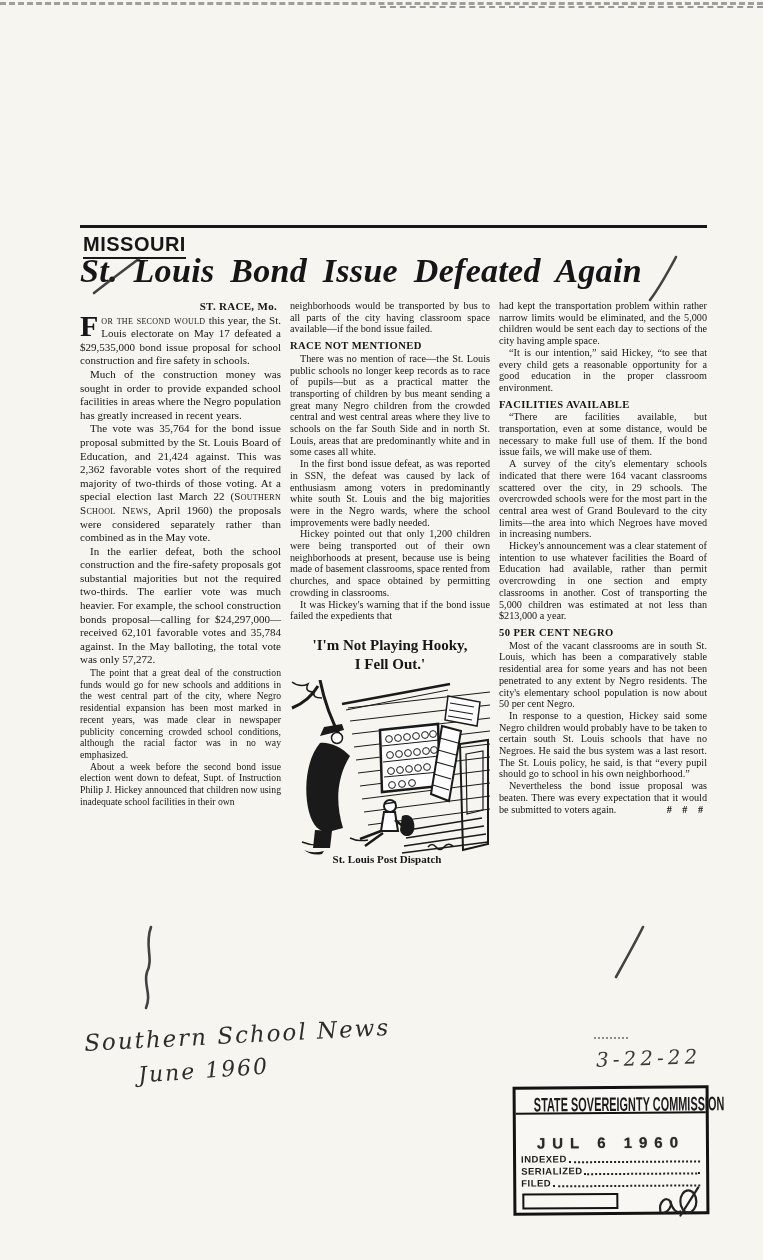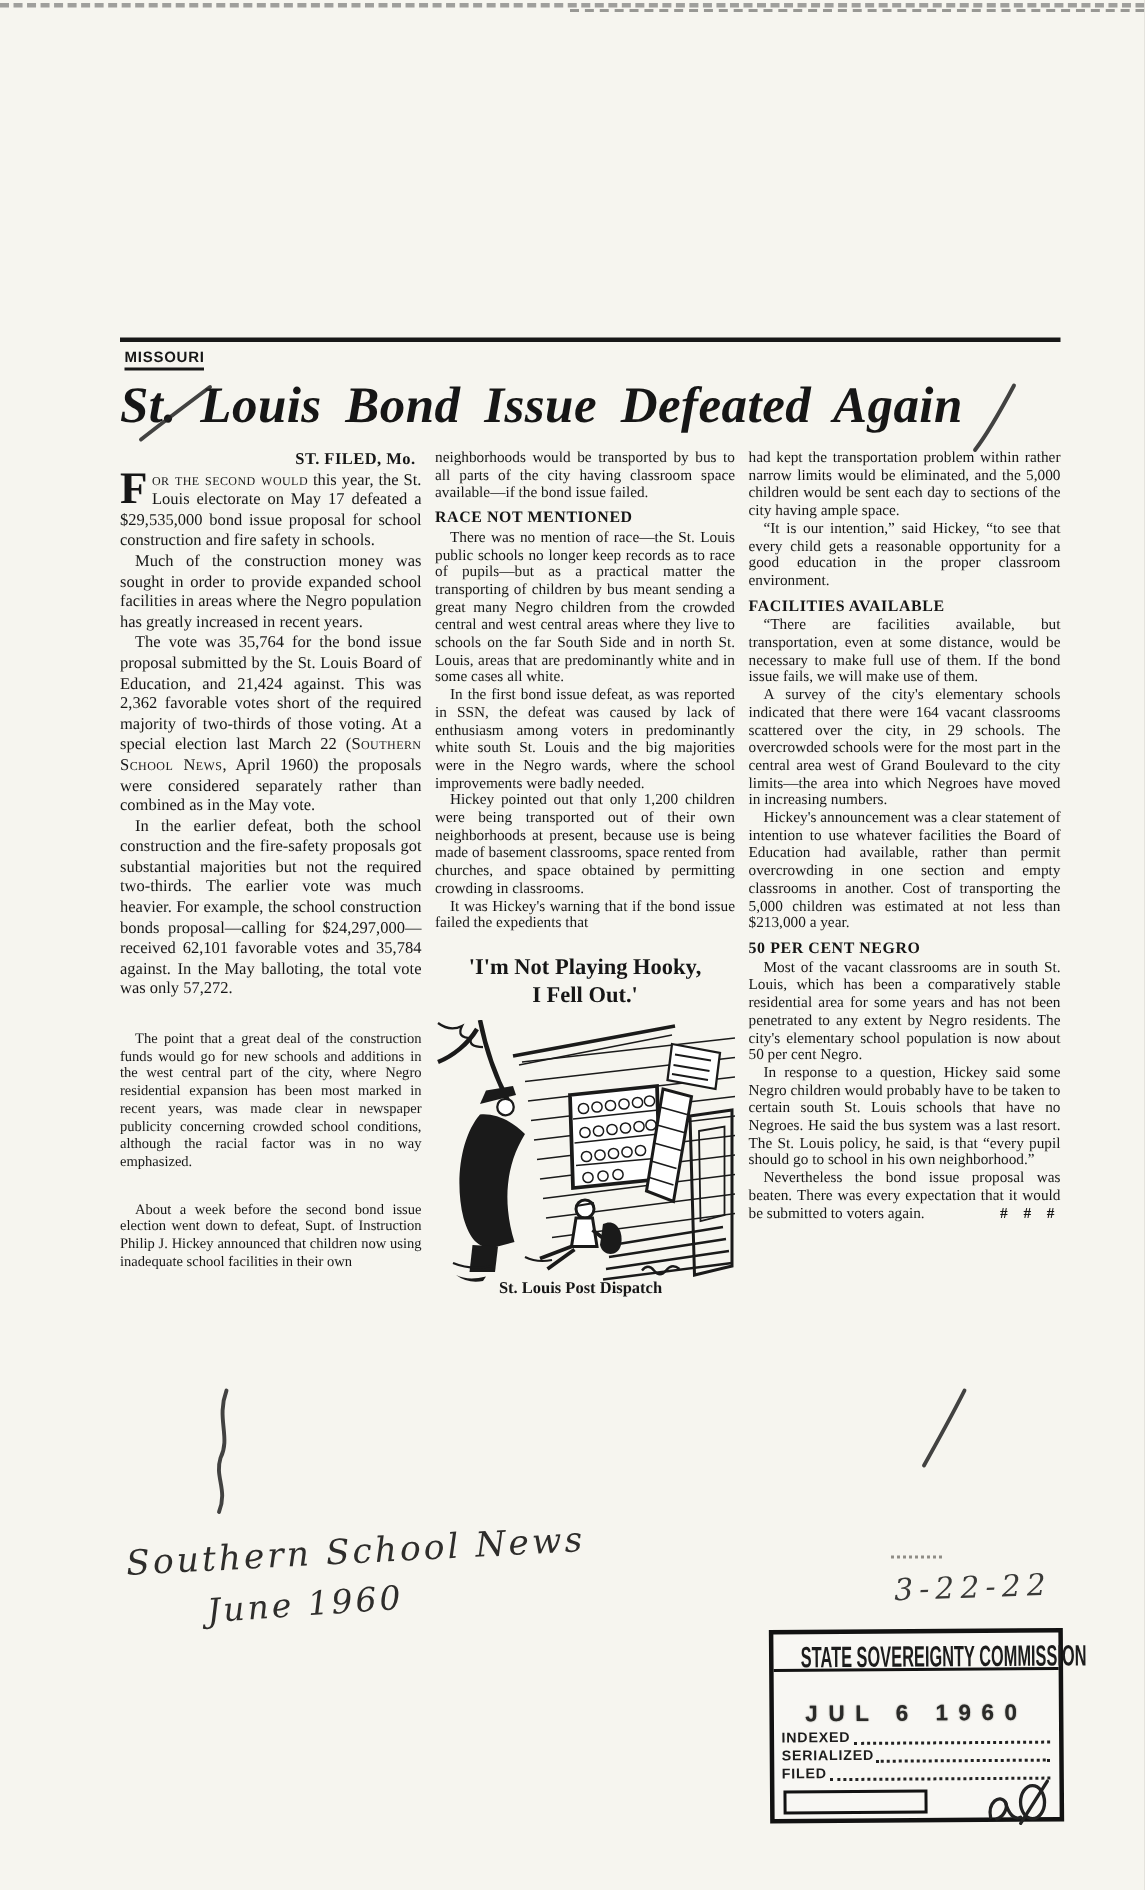--- a/index.html
+++ b/index.html
@@ -16,39 +16,39 @@
     border-top:3px dashed #8a8a88; opacity:.8;
   }
   .scan-top-edge2 {
     position:absolute; top:6px; left:380px; width:383px; height:0;
     border-top:2px dashed #5b5b58; opacity:.6;
   }
   .rule { position:absolute; left:80px; top:225px; width:627px; height:3px; background:#181818; }
   .section-label {
     position:absolute; left:83px; top:233px;
     font-family:"Liberation Sans","DejaVu Sans",sans-serif;
-    font-weight:bold; font-size:10px; letter-spacing:.5px;
+    font-weight:bold; font-size:20px; letter-spacing:.5px;
     border-bottom:2px solid #181818; padding-bottom:1px;
   }
   .headline {
     position:absolute; left:80px; top:252px; width:629px;
     font-weight:bold; font-size:34px; letter-spacing:.3px; word-spacing:7px;
     white-space:nowrap;
     font-style:italic;
   }
   .col { position:absolute; top:300px; text-align:justify; }
   .col1 { left:80px;  width:201px; font-size:11px;   line-height:13.6px; }
   .col2 { left:290px; width:200px; font-size:10.2px; line-height:11.7px; }
   .col3 { left:499px; width:208px; font-size:10.2px; line-height:11.7px; }
   .dateline { text-align:right; font-weight:bold; font-size:11px; padding-right:4px; letter-spacing:.3px; }
   .p { text-indent:10px; }
   .p-noind { text-indent:0; }
   .sc { font-variant:small-caps; letter-spacing:.3px; }
   .dropcap { float:left; font-size:30px; line-height:24px; font-weight:bold; padding-right:3px; }
-  .smalltype { font-size:9.7px; line-height:11.7px;margin-top:20px; }
+  .smalltype { font-size:9.7px; line-height:11.7px; }
   .subhead { font-weight:bold; font-size:10.6px; letter-spacing:.4px; margin-top:5px; margin-bottom:1px; text-align:left; }
   .cartoon-title { font-weight:bold; font-size:15px; line-height:19px; text-align:center; margin:14px 4px 6px; text-indent:0; }
   .cartoon-box { margin-top:4px; }
   .cartoon-credit { text-align:center; font-weight:bold; font-size:11px; padding-right:6px; margin-top:-2px; }
   .endmark { float:right; font-weight:bold; letter-spacing:4px; margin-top:-11.7px; }
   .handwriting { position:absolute; font-family:"DejaVu Serif",serif; font-style:italic; color:#2e2d2b; }
   .hw1 { left:84px;  top:1022px; font-size:23px; transform:rotate(-3deg); letter-spacing:2px; }
   .hw2 { left:138px; top:1058px; font-size:22px; transform:rotate(-4deg); letter-spacing:2px; }
   .hw-num { left:596px; top:1046px; font-size:20px; transform:rotate(-2deg); letter-spacing:4px; color:#3a3a38; }
   .stamp {
@@ -81,21 +81,21 @@
 <div class="page">
 
   <div class="scan-top-edge"></div>
   <div class="scan-top-edge2"></div>
 
   <div class="rule"></div>
   <div class="section-label">MISSOURI</div>
   <h1 class="headline">St. Louis Bond Issue Defeated Again</h1>
 
   <div class="col col1">
-    <div class="dateline">ST. FILED, Mo.</div>
+    <div class="dateline">ST. RACE, Mo.</div>
     <p class="p-noind"><span class="dropcap">F</span><span class="sc">or the second would</span><span> this year, the St. Louis electorate on May 17 defeated a $29,535,000 bond issue proposal for school construction and fire safety in schools.</span></p>
     <p class="p">Much of the construction money was sought in order to provide expanded school facilities in areas where the Negro population has greatly increased in recent years.</p>
     <p class="p"><span>The vote was 35,764 for the bond issue proposal submitted by the St. Louis Board of Education, and 21,424 against. This was 2,362 favorable votes short of the required majority of two-thirds of those voting. At a special election last March 22 (</span><span class="sc">Southern School News</span><span>, April 1960) the proposals were considered separately rather than combined as in the May vote.</span></p>
     <p class="p">In the earlier defeat, both the school construction and the fire-safety proposals got substantial majorities but not the required two-thirds. The earlier vote was much heavier. For example, the school construction bonds proposal—calling for $24,297,000—received 62,101 favorable votes and 35,784 against. In the May balloting, the total vote was only 57,272.</p>
     <p class="p smalltype">The point that a great deal of the construction funds would go for new schools and additions in the west central part of the city, where Negro residential expansion has been most marked in recent years, was made clear in newspaper publicity concerning crowded school conditions, although the racial factor was in no way emphasized.</p>
     <p class="p smalltype">About a week before the second bond issue election went down to defeat, Supt. of Instruction Philip J. Hickey announced that children now using inadequate school facilities in their own</p>
   </div>
 
   <div class="col col2">
     <p class="p-noind">neighborhoods would be transported by bus to all parts of the city having classroom space available—if the bond issue failed.</p>

